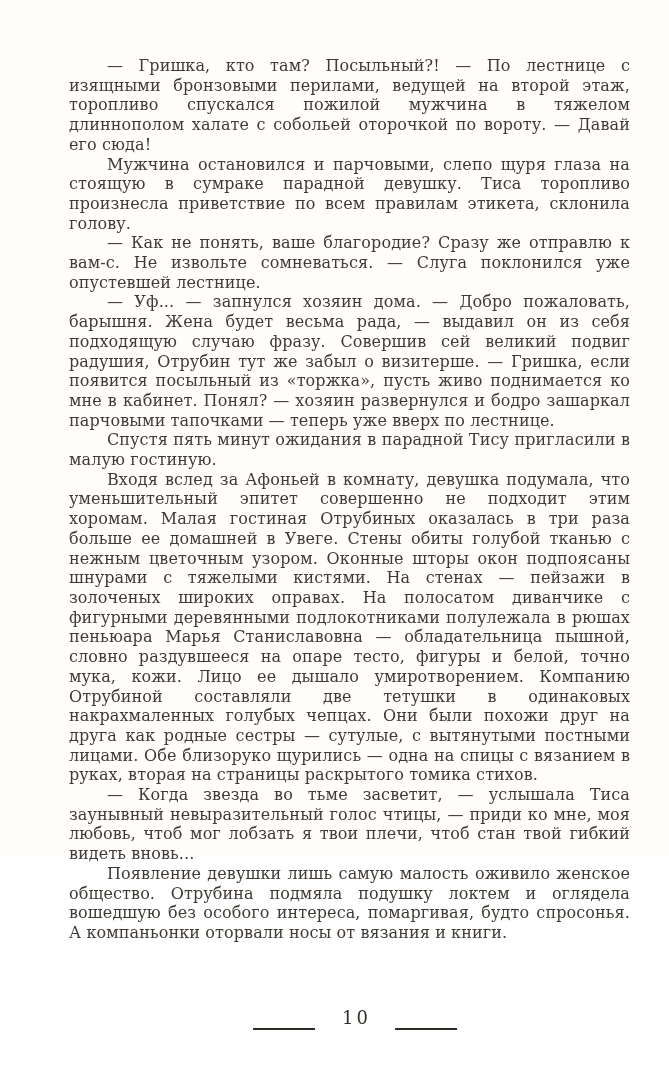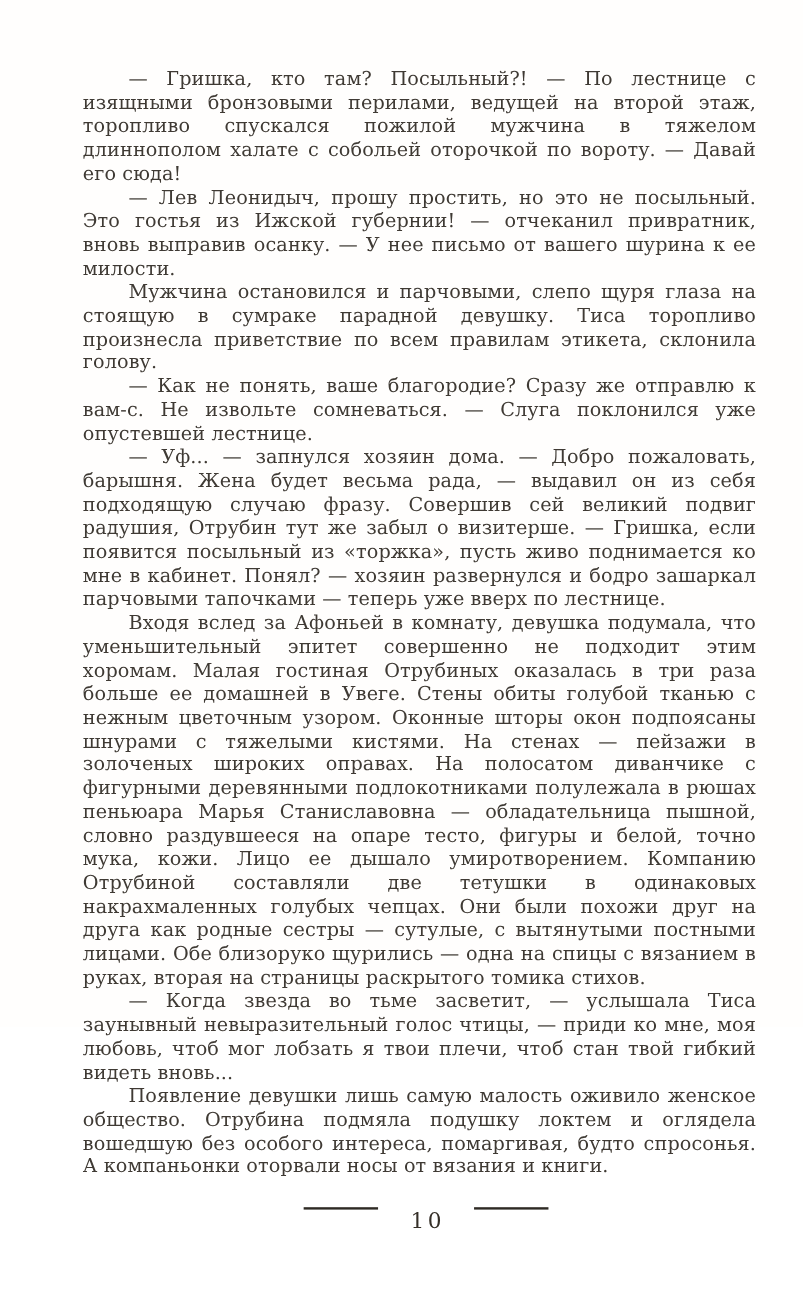--- a/index.html
+++ b/index.html
@@ -35,21 +35,21 @@
     margin: 0;
     padding: 0;
     text-indent: 38px;
   }
   .page-footer {
     position: absolute;
     left: 50%;
     top: 1006px;
     transform: translateX(calc(-50% + 13px));
     display: flex;
-    align-items: flex-start;
+    align-items: flex-end;
     gap: 24px;
     height: 24px;
   }
   .footer-rule {
     display: inline-block;
     width: 62px;
     height: 2px;
     background: #2e2a24;
   }
   .page-number {
@@ -60,24 +60,24 @@
     text-indent: 3px;
   }
 </style>
 </head>
 <body>
 
 <div class="book-page">
 
   <div class="text-block" lang="ru">
       <p>— Гришка, кто там? Посыльный?! — По лестнице с изящными бронзовыми перилами, ведущей на второй этаж, торопливо спускался пожилой мужчина в тяжелом длиннополом халате с собольей оторочкой по вороту. — Давай его сюда!</p>
-      <p>— Лев Леонидыч, прошу простить, но это не посыльный. Это гостья из Ижской губернии! — отчеканил привратник, вновь выправив осанку. — У нее письмо от вашего шурина к ее милости.</p>
       <p>Мужчина остановился и парчовыми, слепо щуря глаза на стоящую в сумраке парадной девушку. Тиса торопливо произнесла приветствие по всем правилам этикета, склонила голову.</p>
       <p>— Как не понять, ваше благородие? Сразу же отправлю к вам-с. Не извольте сомневаться. — Слуга поклонился уже опустевшей лестнице.</p>
       <p>— Уф... — запнулся хозяин дома. — Добро пожаловать, барышня. Жена будет весьма рада, — выдавил он из себя подходящую случаю фразу. Совершив сей великий подвиг радушия, Отрубин тут же забыл о визитерше. — Гришка, если появится посыльный из «торжка», пусть живо поднимается ко мне в кабинет. Понял? — хозяин развернулся и бодро зашаркал парчовыми тапочками — теперь уже вверх по лестнице.</p>
+      <p>Спустя пять минут ожидания в парадной Тису пригласили в малую гостиную.</p>
       <p>Входя вслед за Афоньей в комнату, девушка подумала, что уменьшительный эпитет совершенно не подходит этим хоромам. Малая гостиная Отрубиных оказалась в три раза больше ее домашней в Увеге. Стены обиты голубой тканью с нежным цветочным узором. Оконные шторы окон подпоясаны шнурами с тяжелыми кистями. На стенах — пейзажи в золоченых широких оправах. На полосатом диванчике с фигурными деревянными подлокотниками полулежала в рюшах пеньюара Марья Станиславовна — обладательница пышной, словно раздувшееся на опаре тесто, фигуры и белой, точно мука, кожи. Лицо ее дышало умиротворением. Компанию Отрубиной составляли две тетушки в одинаковых накрахмаленных голубых чепцах. Они были похожи друг на друга как родные сестры — сутулые, с вытянутыми постными лицами. Обе близоруко щурились — одна на спицы с вязанием в руках, вторая на страницы раскрытого томика стихов.</p>
       <p>— Когда звезда во тьме засветит, — услышала Тиса заунывный невыразительный голос чтицы, — приди ко мне, моя любовь, чтоб мог лобзать я твои плечи, чтоб стан твой гибкий видеть вновь...</p>
       <p>Появление девушки лишь самую малость оживило женское общество. Отрубина подмяла подушку локтем и оглядела вошедшую без особого интереса, помаргивая, будто спросонья. А компаньонки оторвали носы от вязания и книги.</p>
     </div>
 
   <div class="page-footer">
     <span class="footer-rule"></span>
     <span class="page-number">10</span>
     <span class="footer-rule"></span>
   </div>

